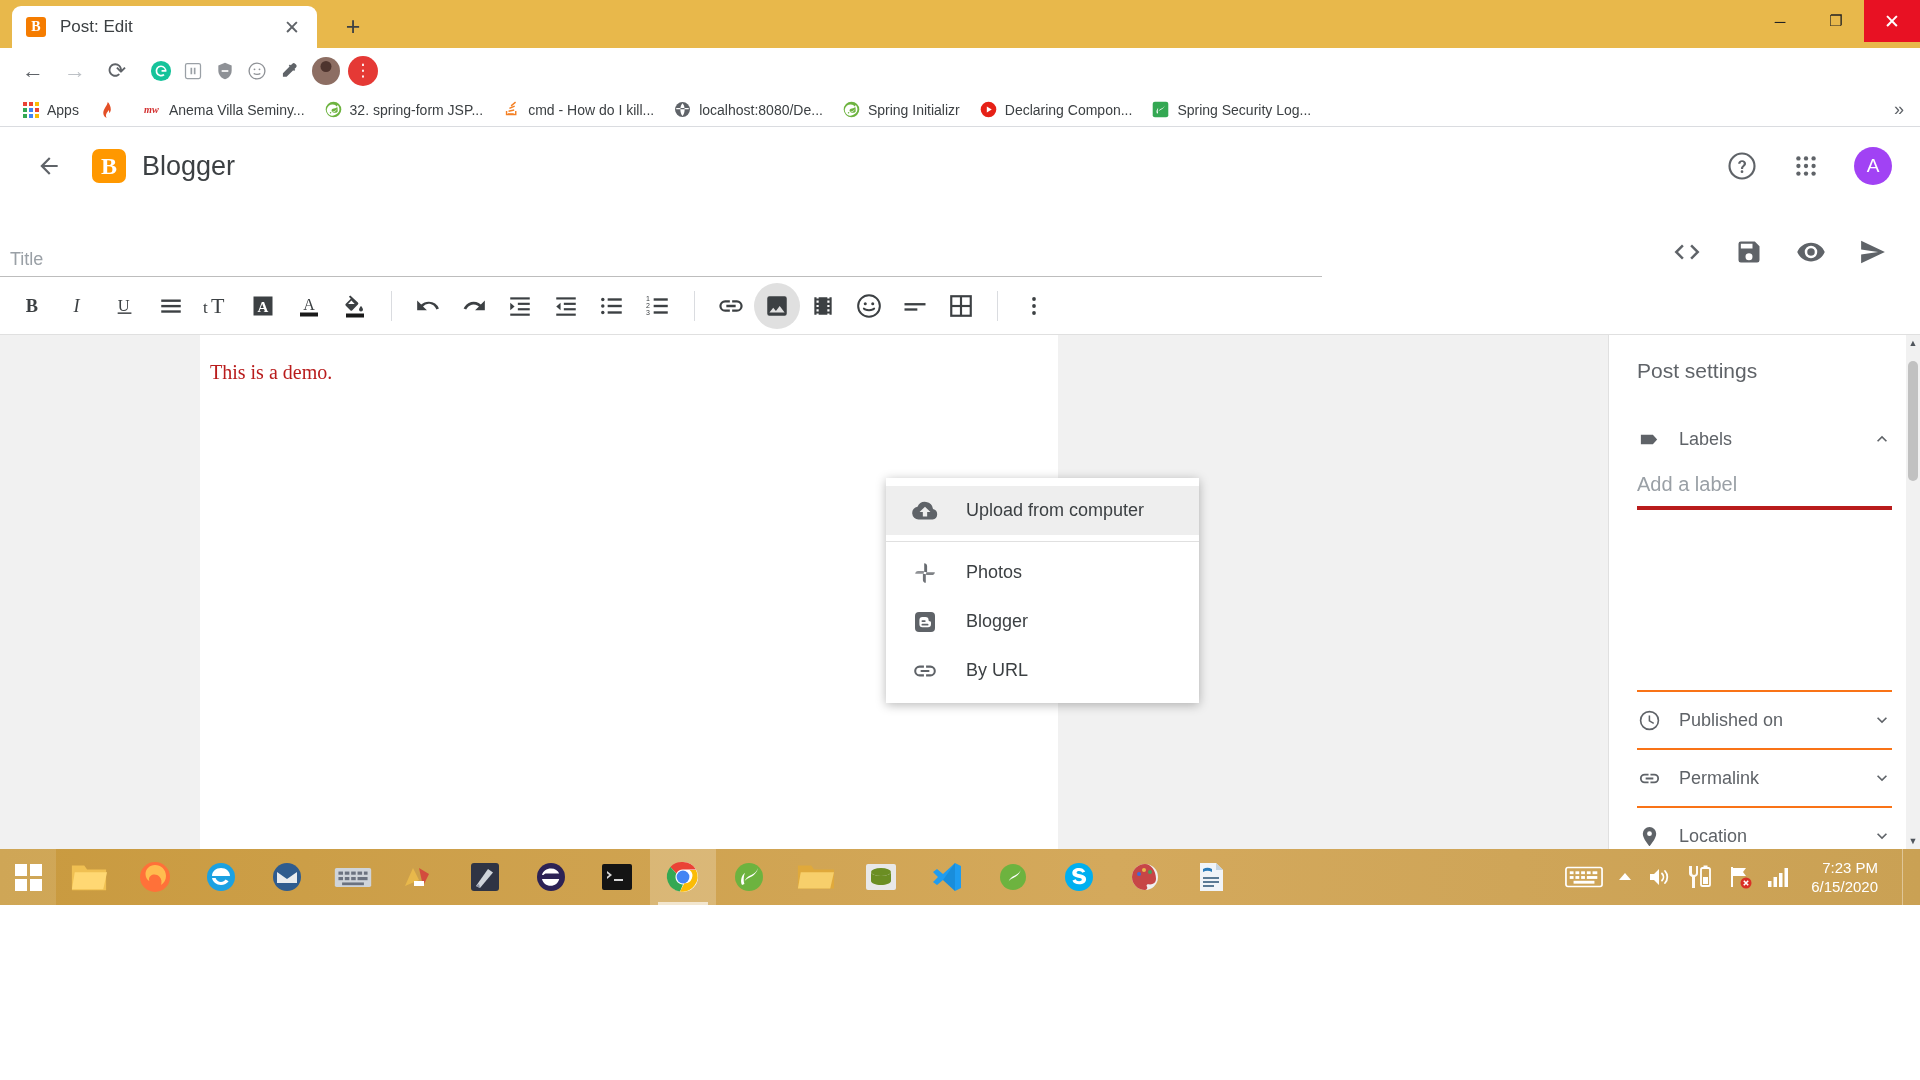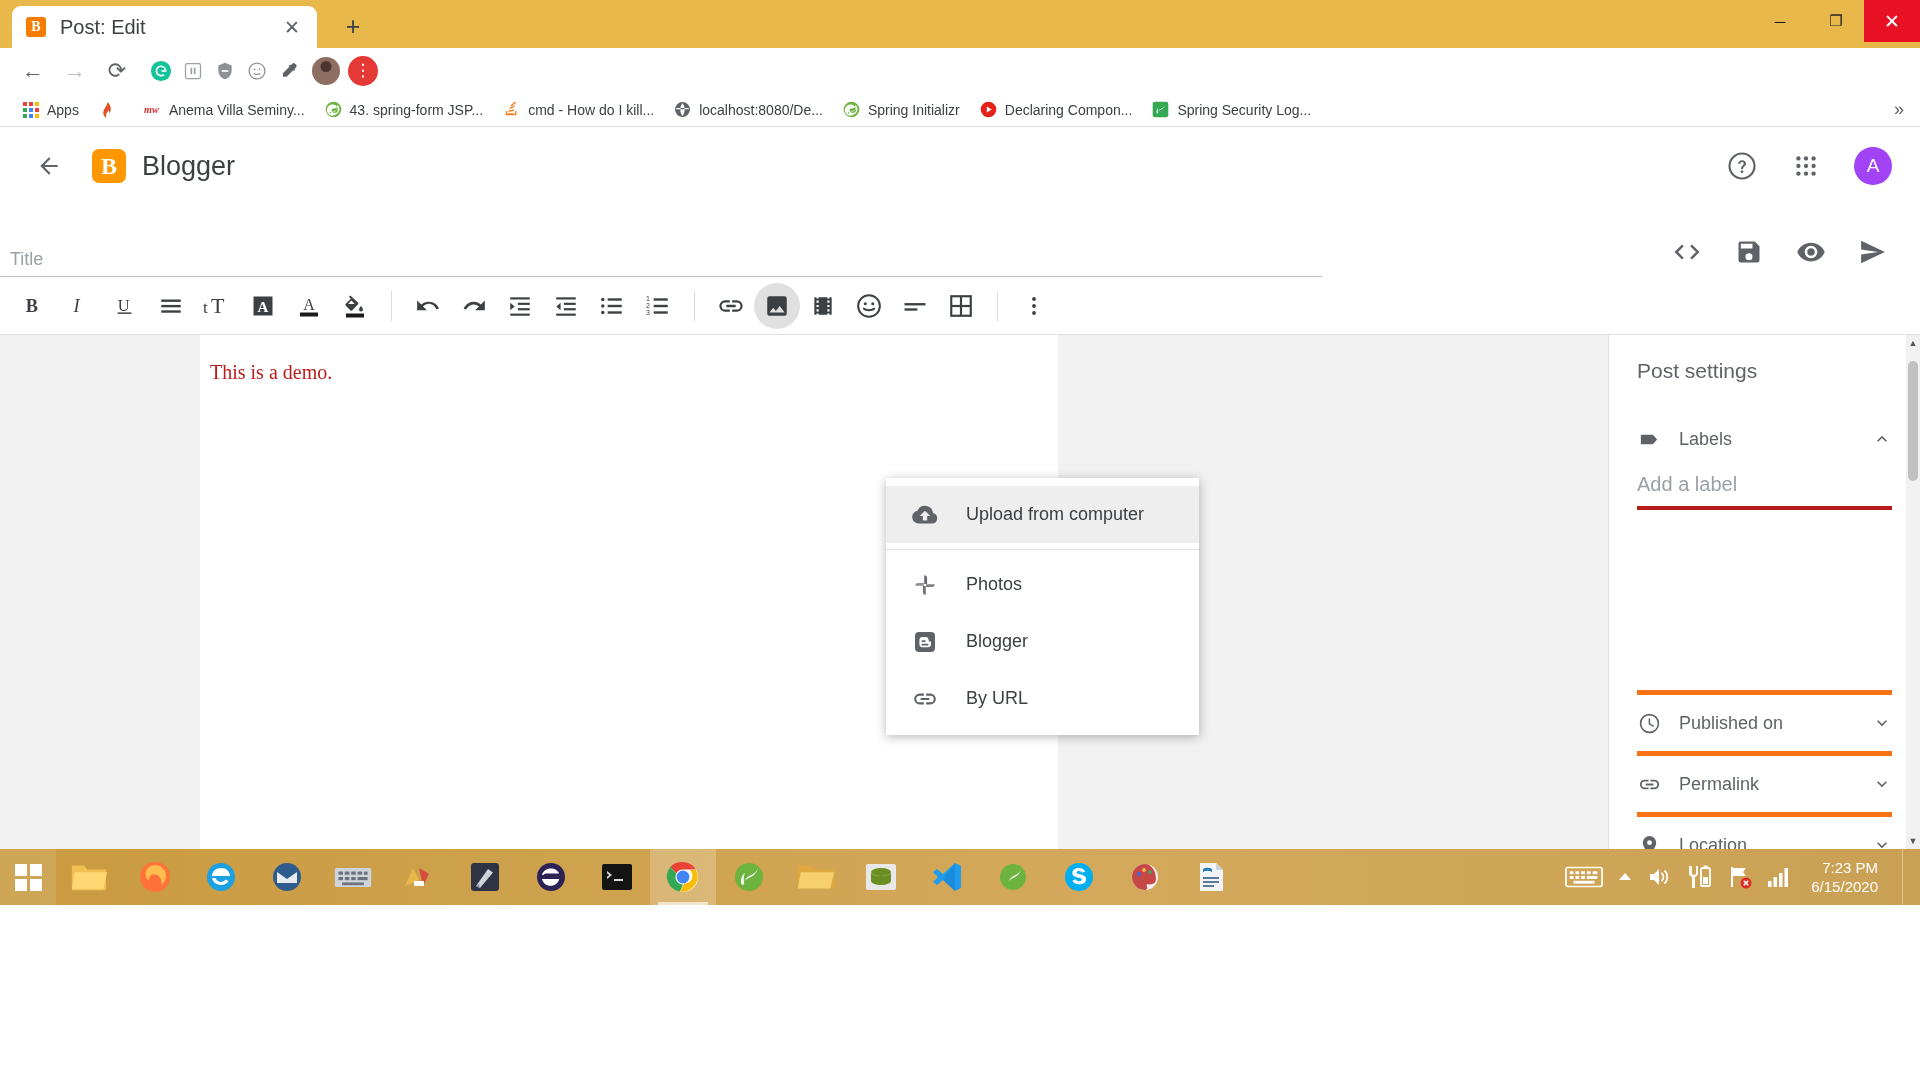--- a/index.html
+++ b/index.html
@@ -33,21 +33,21 @@
     width: 20px; height: 20px;
     background: #f57c00;
     border-radius: 3px;
     margin-right: 14px;
     flex: 0 0 auto;
     display: flex; align-items: center; justify-content: center;
     color: #fff; font-weight: bold; font-size: 14px;
     font-family: "Liberation Serif", serif;
   }
   .tab-title {
-    font-size: 20px;
+    font-size: 17px;
     color: #3c4043;
     flex: 1;
     white-space: nowrap;
     overflow: hidden;
   }
   .tab-close {
     width: 22px; height: 22px;
     display: flex; align-items: center; justify-content: center;
     font-size: 19px; color: #5f6368;
     line-height: 1;
@@ -315,21 +315,21 @@
     font-size: 21px;
     color: #5f6368;
     margin-bottom: 28px;
   }
   .setting-row {
     display: flex;
     align-items: center;
     padding: 16px 0;
     gap: 18px;
   }
-  .setting-row.bordered { border-top: 5px solid #f97316; }
+  .setting-row.bordered { border-top: 2px solid #f97316; }
   .setting-ico {
     width: 24px; height: 24px; flex: 0 0 auto;
     display: flex; align-items: center; justify-content: center;
     color: #5f6368;
   }
   .setting-label {
     font-size: 18px;
     color: #5f6368;
     flex: 1;
   }
@@ -355,21 +355,21 @@
     top: 351px;
     width: 313px;
     background: #fff;
     box-shadow: 0 2px 10px rgba(0,0,0,0.28);
     padding: 8px 0;
     z-index: 40;
   }
   .img-menu-item {
     display: flex;
     align-items: center;
-    height: 57px;
+    height: 49px;
     padding: 0 26px;
     gap: 28px;
     font-size: 18px;
     color: #3c4043;
   }
   .img-menu-item.hovered { background: #eeeeee; }
   .img-menu-sep { height: 1px; background: #e0e0e0; margin: 6px 0; }
   .mi-ico { width: 26px; height: 26px; flex: 0 0 auto; display: flex; align-items: center; justify-content: center; color: #5f6368; }
 
   
@@ -529,21 +529,21 @@
     <span>Anema Villa Seminy...</span>
   </div>
 
   <div class="bm">
     <span class="bm-ico">
       <svg width="17" height="17" viewBox="0 0 24 24">
           <circle cx="12" cy="12" r="11" fill="#6db33f"></circle>
           <path fill="#fff" d="M17.8 5.6a8.6 8.6 0 01-1.2 2 8 8 0 10-1.3 11.6 8.3 8.3 0 002.5-13.6zM8.5 17.3a1 1 0 11.1-1.4 1 1 0 01-.1 1.4zm9.3-2.1c-1.6 2.1-5 1.4-7.2 1.5 0 0-.4 0-.8.1 0 0 .1 0 .2-.1 0 0 2.8-1 3.6-1.4 1.5-.8 2.9-2.6 3.2-4.4-.5 1.5-2.2 2.8-3.7 3.4-1 .4-2.9.8-2.9.8h-.1c-1.3-.6-1.3-3.4 1-4.3 1-.4 2-.2 3.1-.5 1.2-.3 2.5-1.1 3-2.2 .6 1.7.9 4.5.6 7.1z"></path>
         </svg>
     </span>
-    <span>43. spring-form JSP...</span>
+    <span>32. spring-form JSP...</span>
   </div>
 
   <div class="bm">
     <span class="bm-ico">
       <svg width="17" height="17" viewBox="0 0 24 24">
           <path fill="#f48024" d="M17 18v-4h2v6H4v-6h2v4z"></path>
           <path fill="#f48024" d="M7.6 13.5l8-1.7.4 2-8 1.7zM8.6 9.6l7.4-3.4.9 1.8-7.4 3.4zM10.8 6l6.3-5.2 1.3 1.5L12 7.6zM7 17.4h8.1v2H7z"></path>
         </svg>
     </span>
     <span>cmd - How do I kill...</span>

